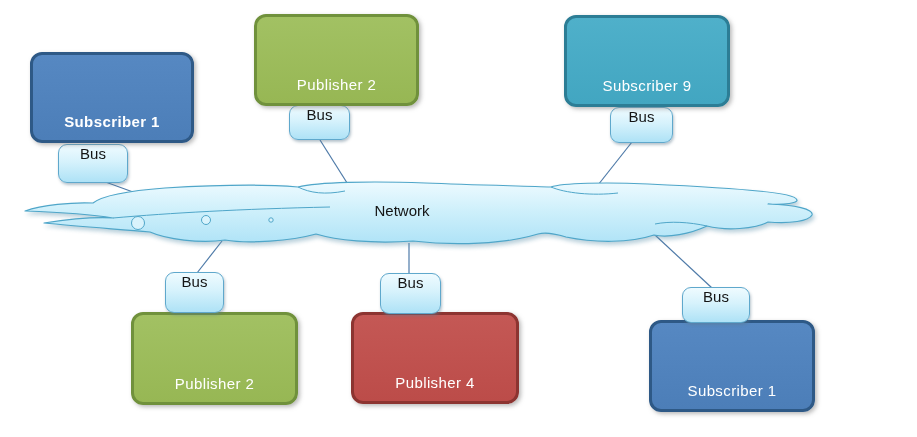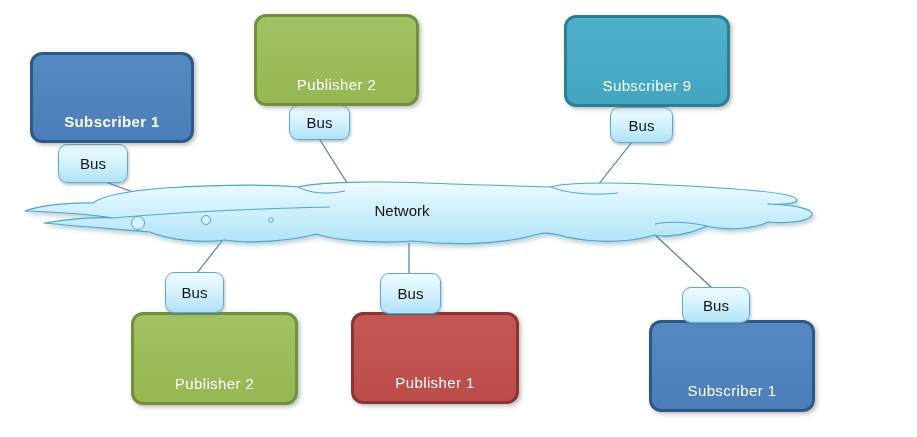--- a/index.html
+++ b/index.html
@@ -22,21 +22,21 @@
   .node.bold .lbl{font-weight:700;}
   .fill-blue {background:linear-gradient(180deg,#5688C2 0%,#4C7EB8 100%);border-color:#2E5986;}
   .fill-green{background:linear-gradient(180deg,#A2C163 0%,#97B754 100%);border-color:#70913C;}
   .fill-teal {background:linear-gradient(180deg,#4FB0CA 0%,#42A6C1 100%);border-color:#2C7D95;}
   .fill-red  {background:linear-gradient(180deg,#C45855 0%,#BC4C49 100%);border-color:#8C3431;}
   
   .bus{
     position:absolute;border-radius:9px;
     border:1.5px solid #5FA8CC;
     background:linear-gradient(180deg,#EFFBFF 0%,#D6F2FC 45%,#AEE2F6 100%);
-    display:flex;align-items:center;justify-content:center;
+    display:flex;align-items:flex-start;justify-content:center;
     box-shadow:1px 2px 3px rgba(90,120,140,.45);
     box-sizing:border-box;
   }
   .bus.behind{z-index:2;}
   .bus.front{z-index:4;}
   .bus .lbl{color:#141414;font-size:15px;}
   
   .network-label{
     position:absolute;left:352px;top:202px;width:100px;text-align:center;
     color:#141414;font-size:15px;z-index:2;
@@ -135,19 +135,19 @@
     <span class="lbl">Bus</span>
   </div>
   <div class="bus front" style="left:682px;top:287px;width:68px;height:36px">
     <span class="lbl">Bus</span>
   </div>
 
   <div class="node fill-green" style="left:115px;top:312px;width:167px;height:93px">
     <span class="lbl">Publisher 2</span>
   </div>
   <div class="node fill-red" style="left:335px;top:312px;width:168px;height:92px">
-    <span class="lbl">Publisher 1</span>
+    <span class="lbl">Publisher 4</span>
   </div>
   <div class="node fill-blue" style="left:633px;top:320px;width:166px;height:92px">
     <span class="lbl">Subscriber 1</span>
   </div>
 
 </div>
 
 </body></html>

